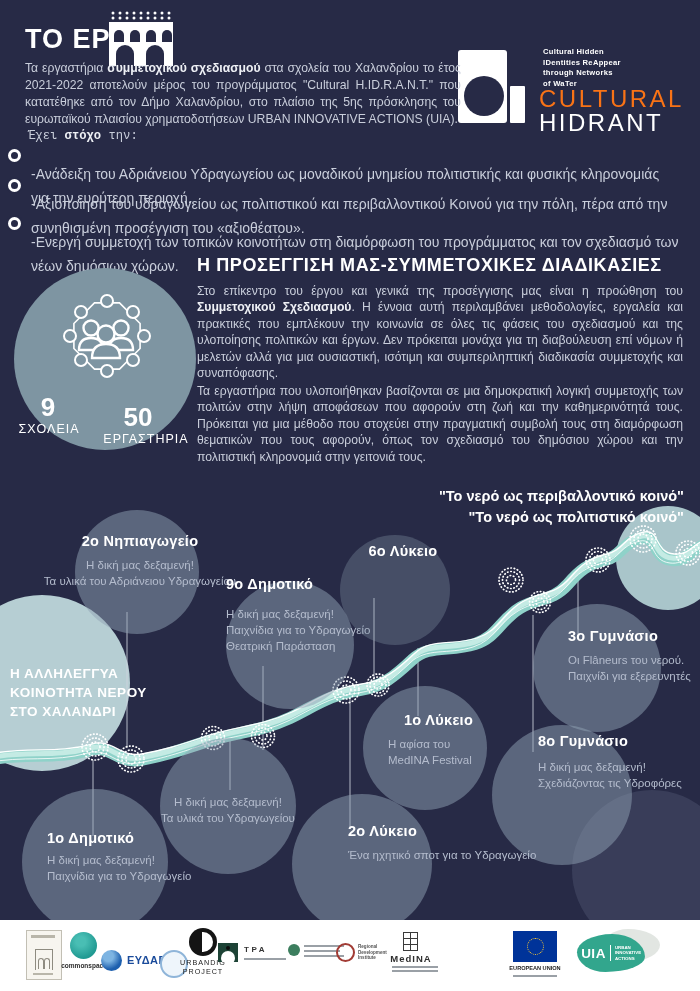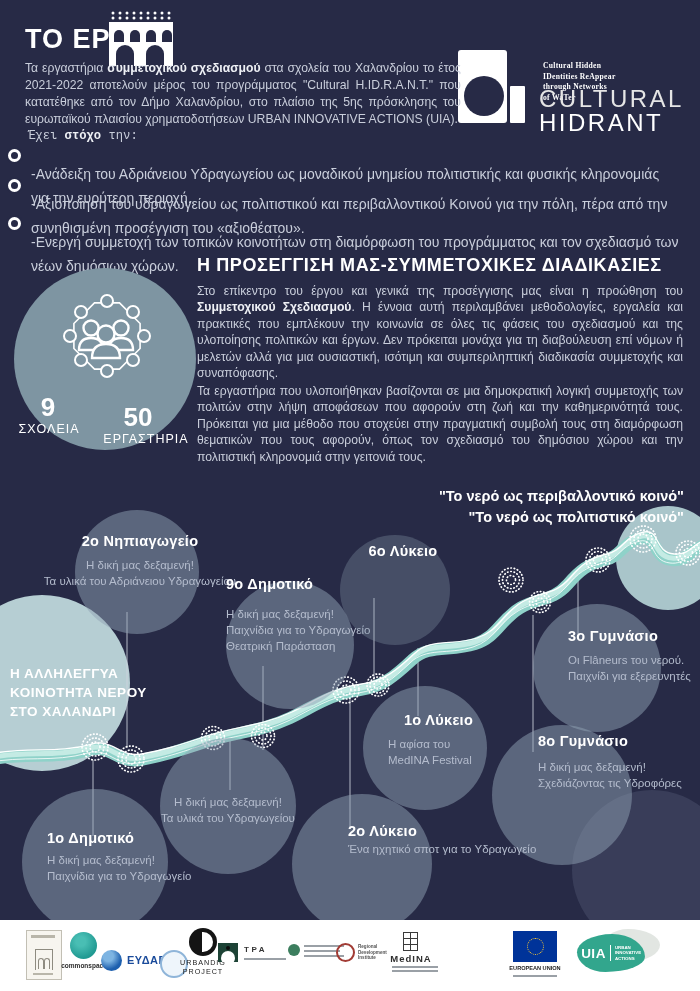--- a/index.html
+++ b/index.html
@@ -8,22 +8,22 @@
   .abs{position:absolute;}
   
   .main-title{left:25px;top:24px;font-size:27px;font-weight:bold;color:#fff;letter-spacing:1px;}
   .intro{left:25px;top:60px;width:436px;font-size:12.2px;line-height:17px;color:#c9ცedb;color:#c9cedb;text-align:justify;}
   .intro b,.goal b{color:#eef0f5;}
   .goal{left:28px;top:129px;font-size:12.2px;color:#c9cedb;font-family:Liberation Mono, monospace;}
   .bullet-row{left:8px;width:672px;display:flex;align-items:flex-start;gap:10px;}
   .ring{flex:0 0 auto;width:7px;height:7px;border:3.5px solid #fff;border-radius:50%;margin-top:1px;box-shadow:0 0 0 2px #272a46;}
   .bullet-text{font-size:14px;line-height:24px;color:#c9cedb;margin-top:14px;}
   
-  .tagline{left:543px;top:61px;font-size:7.6px;line-height:10.5px;font-weight:bold;color:#fff;letter-spacing:.3px;font-family:Liberation Serif, serif;}
-  .brand1{left:539px;top:85px;font-size:24px;color:#e5e5e5;letter-spacing:2.5px;}
+  .tagline{left:543px;top:47px;font-size:7.6px;line-height:10.5px;font-weight:bold;color:#fff;letter-spacing:.3px;}
+  .brand1{left:539px;top:85px;font-size:24px;color:#f97316;letter-spacing:2.5px;}
   .brand2{left:539px;top:109px;font-size:24px;color:#fff;letter-spacing:2.5px;}
   
   .approach-head{left:197px;top:255px;width:500px;font-size:18px;font-weight:bold;color:#fff;letter-spacing:.6px;}
   .para{left:197px;width:486px;font-size:12.2px;line-height:16.4px;color:#c9cedb;text-align:justify;}
   .para b{color:#eef0f5;}
   .stat-circle{left:14px;top:268px;width:182px;height:182px;border-radius:50%;background:#7e95a2;}
   .stat-num{font-size:26px;font-weight:bold;color:#fff;text-align:center;}
   .stat-label{font-size:12.5px;color:#fff;text-align:center;letter-spacing:1px;}
   
   .quote{right:16px;text-align:right;font-size:14.5px;font-weight:bold;color:#fff;line-height:21px;}
@@ -338,21 +338,21 @@
     <div class="btitle">1ο Δημοτικό</div>
     <div class="blines" style="margin-top:6px">
       <div>Η δική μας δεξαμενή!</div>
       <div>Παιχνίδια για το Υδραγωγείο</div>
     </div>
   </div>
 
   <div class="bubble" style="left:292px;top:794px;width:140px;height:140px"></div>
   <div class="btext" style="left:348px;top:823px;width:210px">
     <div class="btitle">2ο Λύκειο</div>
-    <div class="blines" style="margin-top:2px">
+    <div class="blines" style="margin-top:8px">
       <div>Ένα ηχητικό σποτ για το Υδραγωγείο</div>
     </div>
   </div>
 
   <div class="abs footer">
     <div class="abs doc-thumb">
       <div class="bar" style="left:4px;top:4px;width:24px;height:3px;background:#b9b6aa"></div>
       <div class="doc-arch"></div>
       <div class="bar" style="left:6px;top:42px;width:20px;height:1.5px;background:#b9b6aa"></div>
     </div>

